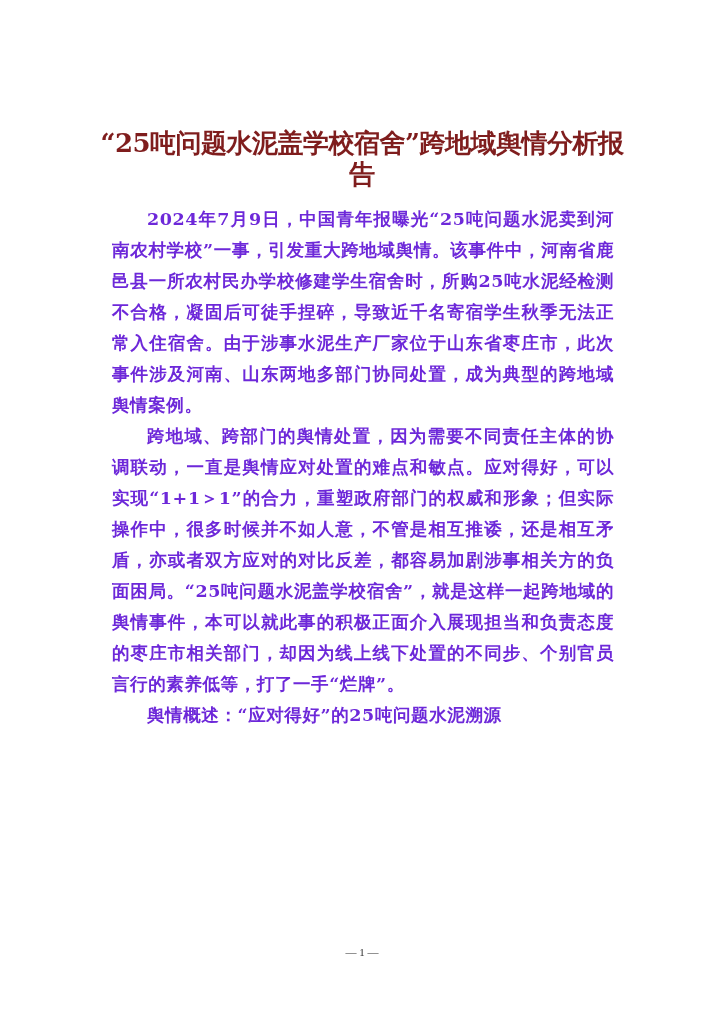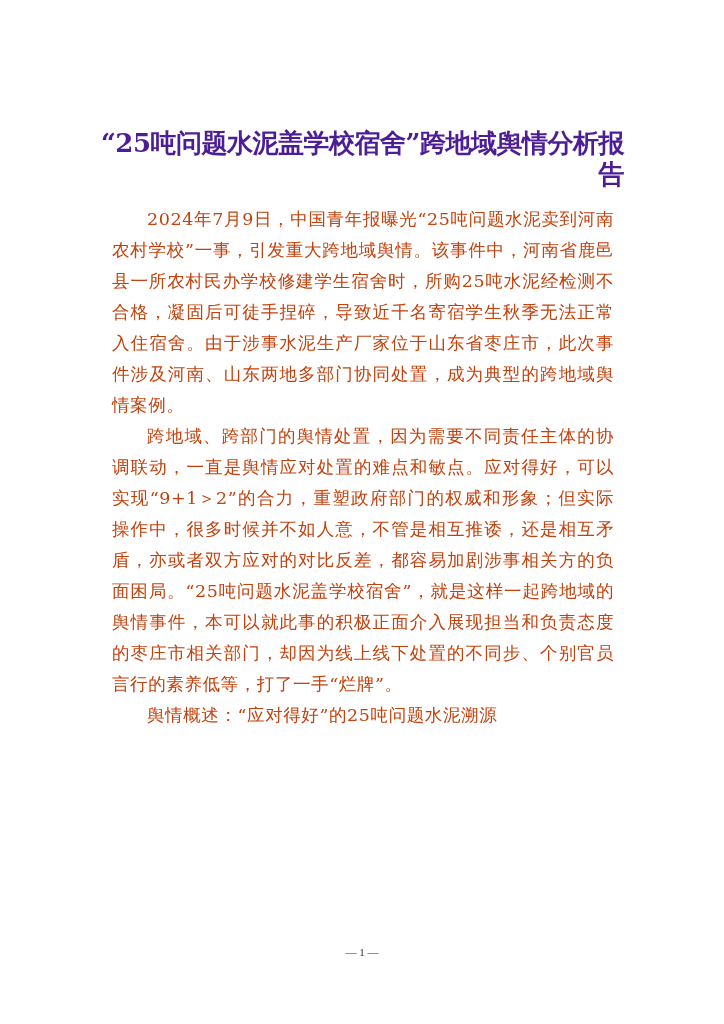--- a/index.html
+++ b/index.html
@@ -20,62 +20,63 @@
       left: 0; top: 0;
       width: 724px;
       height: 1024px;
       background: #ffffff;
     }
     .title {
       position: absolute;
       left: 100px;
       top: 128px;
       width: 524px;
-      text-align: right;
+      text-align: center;
       font-family: "DejaVu Serif", "Liberation Serif", serif;
       font-weight: bold;
       font-size: 26px;
       line-height: 31px;
       letter-spacing: -0.5px;
-      color: #4c1d95;
+      color: #7f1d1d;
       margin: 0;
     }
     .body-text {
       position: absolute;
       left: 112px;
       top: 204px;
       width: 502px;
     }
     .para {
       margin: 0;
       font-size: 17.5px;
       line-height: 31px;
       text-indent: 35px;
       text-align: justify;
       text-align-last: left;
       letter-spacing: 0.6px;
-      color: #c2410c;
+      color: #6d28d9;
+      font-weight: bold;
     }
     .footer {
       position: absolute;
       left: 0;
       top: 946px;
       width: 724px;
       text-align: center;
       font-size: 11px;
       color: #333333;
       font-family: "Liberation Serif", serif;
     }
   </style>
 </head>
 <body>
 
 <div class="page">
   <h1 class="title">“25吨问题水泥盖学校宿舍”跨地域舆情分析报告</h1>
 
   <div class="body-text">
     <p class="para">2024年7月9日，中国青年报曝光“25吨问题水泥卖到河南农村学校”一事，引发重大跨地域舆情。该事件中，河南省鹿邑县一所农村民办学校修建学生宿舍时，所购25吨水泥经检测不合格，凝固后可徒手捏碎，导致近千名寄宿学生秋季无法正常入住宿舍。由于涉事水泥生产厂家位于山东省枣庄市，此次事件涉及河南、山东两地多部门协同处置，成为典型的跨地域舆情案例。</p>
-    <p class="para">跨地域、跨部门的舆情处置，因为需要不同责任主体的协调联动，一直是舆情应对处置的难点和敏点。应对得好，可以实现“9+1＞2”的合力，重塑政府部门的权威和形象；但实际操作中，很多时候并不如人意，不管是相互推诿，还是相互矛盾，亦或者双方应对的对比反差，都容易加剧涉事相关方的负面困局。“25吨问题水泥盖学校宿舍”，就是这样一起跨地域的舆情事件，本可以就此事的积极正面介入展现担当和负责态度的枣庄市相关部门，却因为线上线下处置的不同步、个别官员言行的素养低等，打了一手“烂牌”。</p>
+    <p class="para">跨地域、跨部门的舆情处置，因为需要不同责任主体的协调联动，一直是舆情应对处置的难点和敏点。应对得好，可以实现“1+1＞1”的合力，重塑政府部门的权威和形象；但实际操作中，很多时候并不如人意，不管是相互推诿，还是相互矛盾，亦或者双方应对的对比反差，都容易加剧涉事相关方的负面困局。“25吨问题水泥盖学校宿舍”，就是这样一起跨地域的舆情事件，本可以就此事的积极正面介入展现担当和负责态度的枣庄市相关部门，却因为线上线下处置的不同步、个别官员言行的素养低等，打了一手“烂牌”。</p>
     <p class="para">舆情概述：“应对得好”的25吨问题水泥溯源</p>
   </div>
 
   <div class="footer">— 1 —</div>
 </div>
 
 </body></html>

